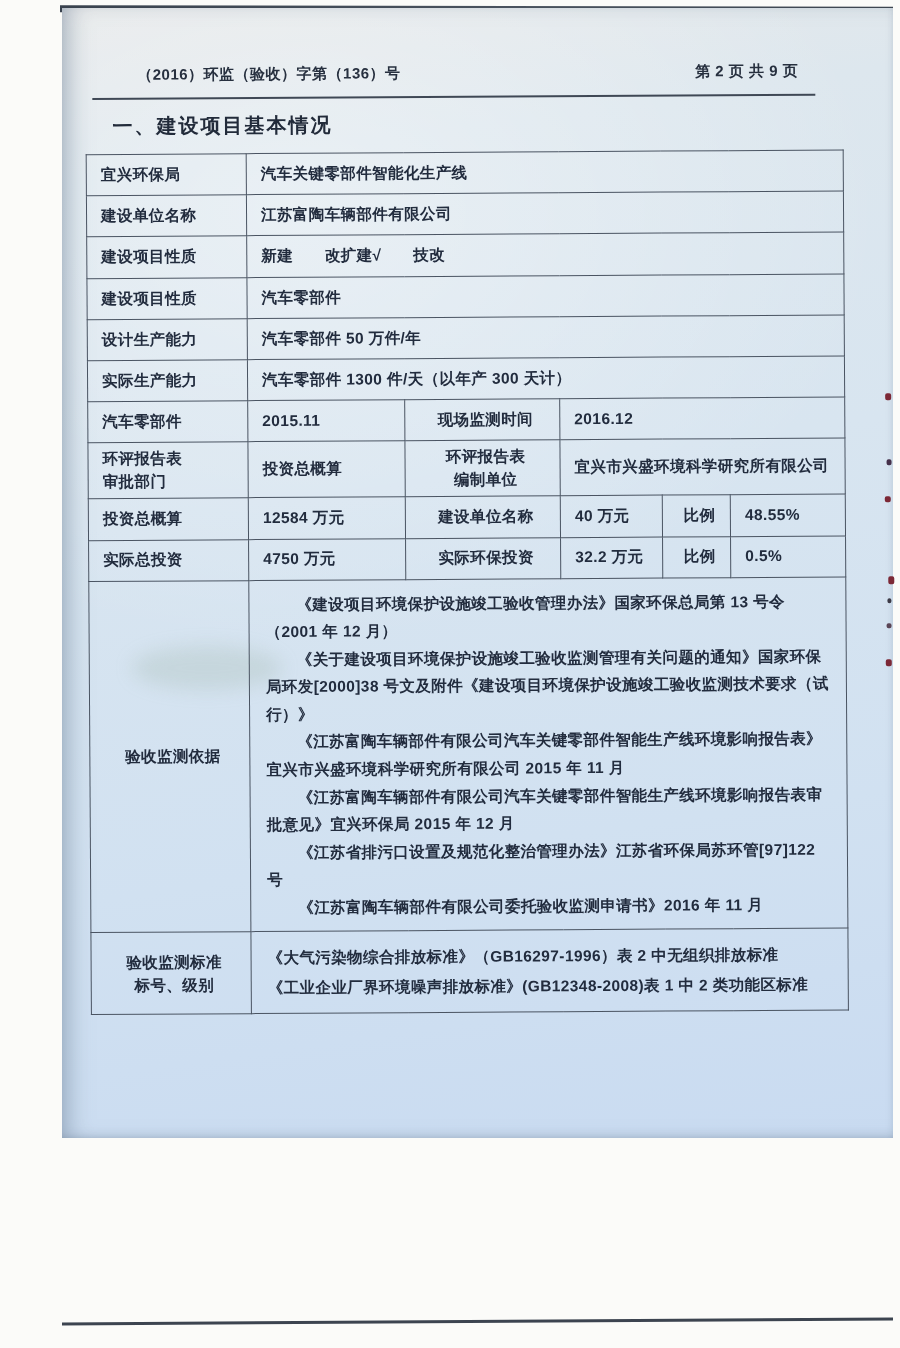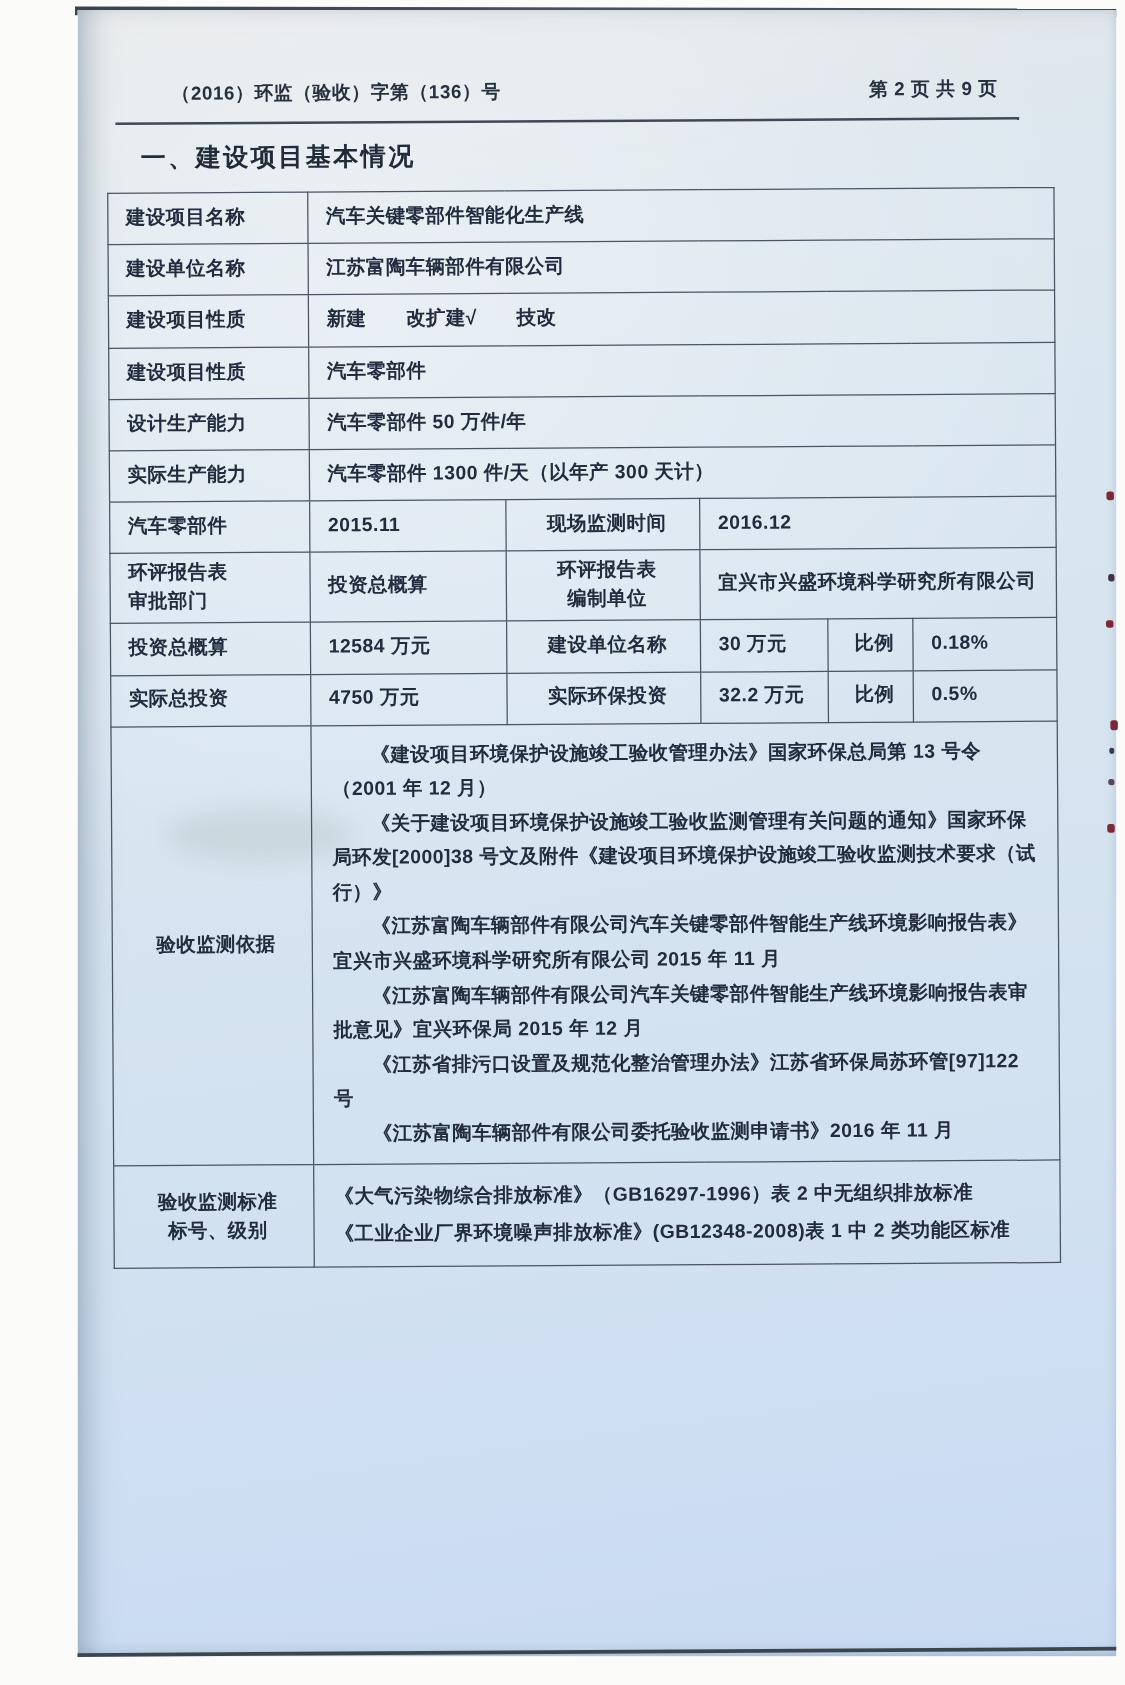--- a/index.html
+++ b/index.html
@@ -4,21 +4,21 @@
 <style>
   html,body{margin:0;padding:0;}
   body{
     width:900px;height:1348px;position:relative;overflow:hidden;
     background:#fbfbf9;
     font-family:"Liberation Sans","DejaVu Sans",sans-serif;
     -webkit-font-smoothing:antialiased;
   }
   
   .paper{
-    position:absolute;left:62px;top:8px;width:831px;height:1317px;
+    position:absolute;left:62px;top:8px;width:831px;height:1130px;
     background:
       radial-gradient(130% 70% at 28% 18%, rgba(255,255,255,0.38), rgba(255,255,255,0) 55%),
       linear-gradient(172deg,#e7e9ea 0%,#dde7ee 14%,#d8e5f0 42%,#d1e1f1 72%,#c9dbf1 100%);
     box-shadow:
       inset 16px 0 26px -12px rgba(96,116,140,0.55),
       inset -4px 0 10px -6px rgba(120,135,155,0.35),
       inset 0 -6px 12px -8px rgba(70,85,105,0.35);
   }
   .paper-top-edge{
     position:absolute;left:60px;top:6px;width:833px;height:7px;
@@ -98,21 +98,21 @@
       <colgroup>
         <col style="width:160px">
           <col style="width:157px">
           <col style="width:155px">
         <col style="width:102px">
           <col style="width:68px">
           <col style="width:115px">
       </colgroup>
       <tbody>
         <tr style="height:41px">
-          <td class="lbl">建设项目名称</td>
+          <td class="lbl">宜兴环保局</td>
           <td colspan="5">汽车关键零部件智能化生产线</td>
         </tr>
         <tr style="height:41px">
           <td class="lbl">建设单位名称</td>
           <td colspan="5">江苏富陶车辆部件有限公司</td>
         </tr>
         <tr style="height:42px">
           <td class="lbl">建设项目性质</td>
           <td colspan="5">新建　　改扩建√　　技改</td>
         </tr>
@@ -146,23 +146,23 @@
             <span>环评报告表</span>
             <span>编制单位</span>
           </td>
           <td colspan="3" class="big">宜兴市兴盛环境科学研究所有限公司</td>
         </tr>
 
         <tr style="height:42px">
           <td class="lbl">投资总概算</td>
           <td>12584 万元</td>
           <td class="clbl">建设单位名称</td>
-          <td>30 万元</td>
+          <td>40 万元</td>
           <td class="clbl">比例</td>
-          <td>0.18%</td>
+          <td>48.55%</td>
         </tr>
         <tr style="height:41px">
           <td class="lbl">实际总投资</td>
           <td>4750 万元</td>
           <td class="clbl">实际环保投资</td>
           <td>32.2 万元</td>
           <td class="clbl">比例</td>
           <td>0.5%</td>
         </tr>
 

